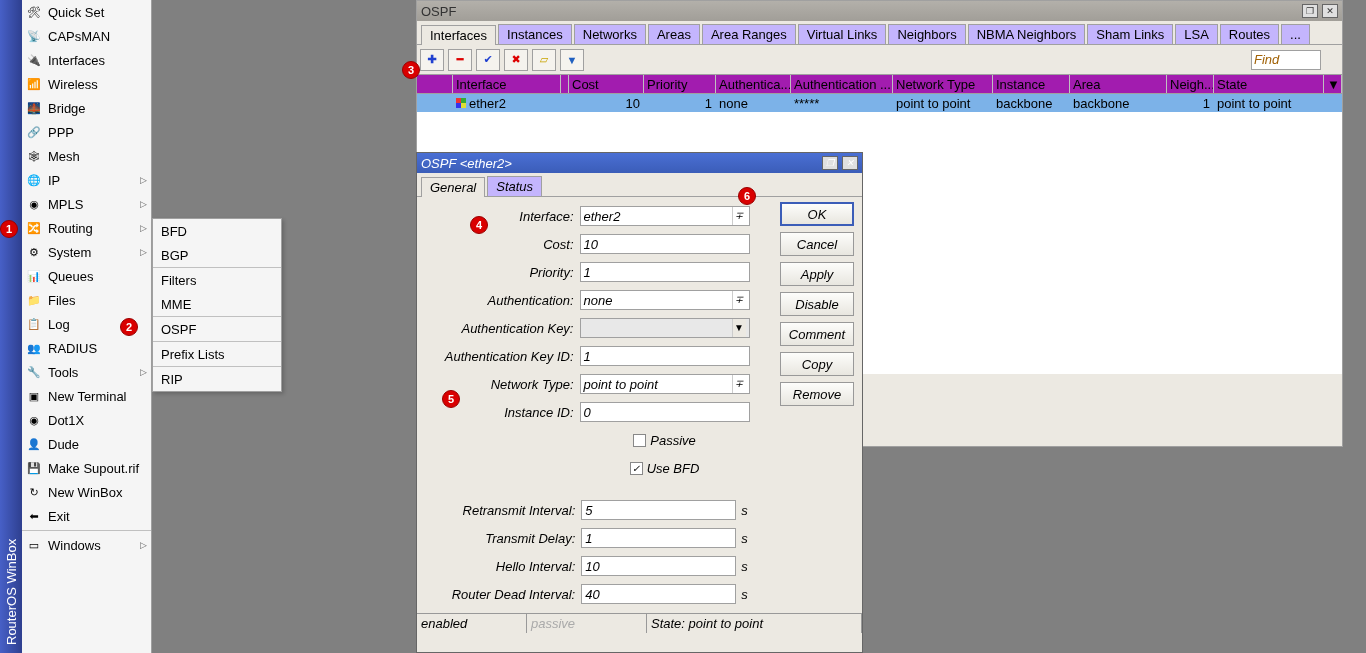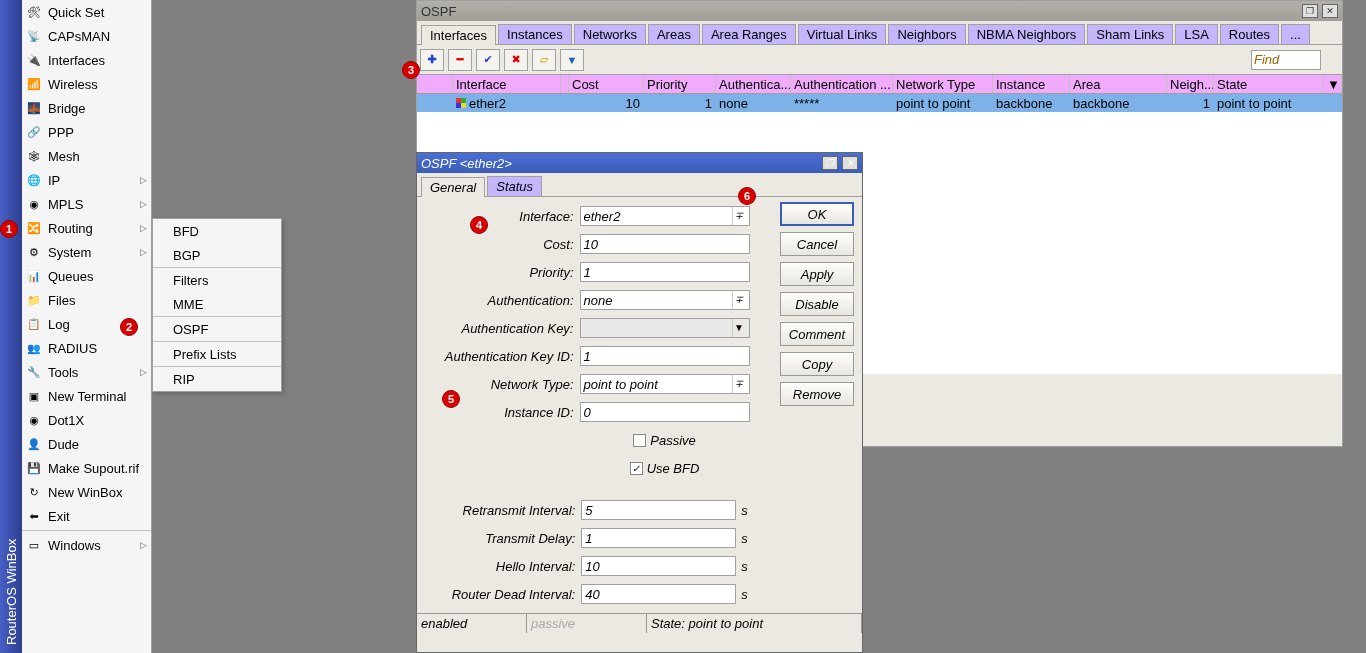--- a/index.html
+++ b/index.html
@@ -4,34 +4,34 @@
 <style>
 * { box-sizing: border-box; margin: 0; padding: 0; font-family: Arial, sans-serif; font-size: 13px; }
 body { background: #808080; width: 1366px; height: 653px; position: relative; overflow: hidden; }
 .vertical-bar { position: absolute; left: 0; top: 0; width: 22px; height: 653px; background: linear-gradient(to right, #2e3f8f, #4760c7); writing-mode: vertical-rl; transform: rotate(180deg); color: #fff; display: flex; align-items: center; justify-content: flex-start; padding-top: 8px; font-size: 12px; }
 .sidebar { position: absolute; left: 22px; top: 0; width: 130px; height: 653px; background: #f5f5f5; border-right: 1px solid #a0a0a0; }
 .sidebar-item { display: flex; align-items: center; height: 24px; padding-left: 4px; cursor: pointer; position: relative; }
 .sidebar-icon { width: 16px; height: 16px; margin-right: 6px; display: inline-flex; align-items: center; justify-content: center; font-size: 11px; }
 .sidebar-arrow { position: absolute; right: 4px; font-size: 9px; color: #666; }
 .sidebar-sep { height: 1px; background: #c0c0c0; margin: 2px 0; }
 .submenu { position: absolute; left: 152px; top: 218px; width: 130px; background: #f5f5f5; border: 1px solid #a0a0a0; box-shadow: 2px 2px 4px rgba(0,0,0,0.2); }
-.submenu-item { height: 24px; display: flex; align-items: center; padding-left: 20px; cursor: pointer; }
+.submenu-item { height: 24px; display: flex; align-items: center; padding-left: 8px; cursor: pointer; }
 .submenu-sep { height: 1px; background: #c0c0c0; }
 .window { position: absolute; background: #ece9e2; border: 1px solid #a0a0a0; }
 .titlebar { background: linear-gradient(to bottom, #b3b0aa, #a19e98); height: 20px; display: flex; align-items: center; padding: 0 4px; justify-content: space-between; color: #333; }
 .titlebar.active { background: linear-gradient(to bottom, #4a6fd4, #3b5db8); color: #fff; }
 .titlebar-btns { display: flex; gap: 4px; }
 .tb-btn { width: 16px; height: 14px; border: 1px solid #666; display: flex; align-items: center; justify-content: center; background: #e0e0e0; font-size: 9px; cursor: pointer; }
 .tabs { display: flex; height: 24px; border-bottom: 1px solid #a0a0a0; background: #ece9e2; padding-top: 3px; padding-left: 4px; }
 .tab { padding: 2px 8px; border: 1px solid #a0a0a0; border-bottom: none; background: #c4b5fd; cursor: pointer; margin-right: 2px; }
 .tab.active { background: #ece9e2; position: relative; top: 1px; }
 .toolbar { display: flex; padding: 3px; align-items: center; height: 29px; }
 .tool-btn { width: 24px; height: 22px; border: 1px solid #a0a0a0; background: #f5f3ee; display: inline-flex; align-items: center; justify-content: center; margin-right: 4px; cursor: pointer; font-size: 11px; }
 .find-box { margin-left: auto; width: 70px; height: 20px; border: 1px solid #a0a0a0; background: #fff; padding: 0 2px; font-style: italic; color: #a16207; margin-right: 18px; display: flex; align-items: center; }
-.cols-header { display: flex; height: 20px; border-top: 1px solid #a0a0a0; border-bottom: 1px solid #a0a0a0; background: #f0abfc; font-size: 12px; }
+.cols-header { display: flex; height: 20px; border-top: 1px solid #a0a0a0; border-bottom: 1px solid #a0a0a0; background: #a21caf; font-size: 12px; }
 .col { border-right: 1px solid #c0c0c0; padding: 2px 3px; overflow: hidden; white-space: nowrap; }
 .row { display: flex; height: 18px; background: #7cb2e8; font-size: 12px; }
 .row .col { border-right: 1px solid transparent; }
 .data-area { background: #fff; min-height: 280px; }
 .dialog { position: absolute; background: #ece9e2; border: 1px solid #666; font-style: italic; }
 .dialog .body { display: flex; }
 .form-area { flex: 1; padding: 5px 0; }
 .btn-col { width: 90px; padding: 5px 8px; display: flex; flex-direction: column; gap: 6px; }
 .dlg-btn { height: 24px; border: 1px solid #999; background: linear-gradient(to bottom, #fdfdfb, #e8e6df); cursor: pointer; display: flex; align-items: center; justify-content: center; }
 .dlg-btn.primary { border: 2px solid #3b5db8; }

